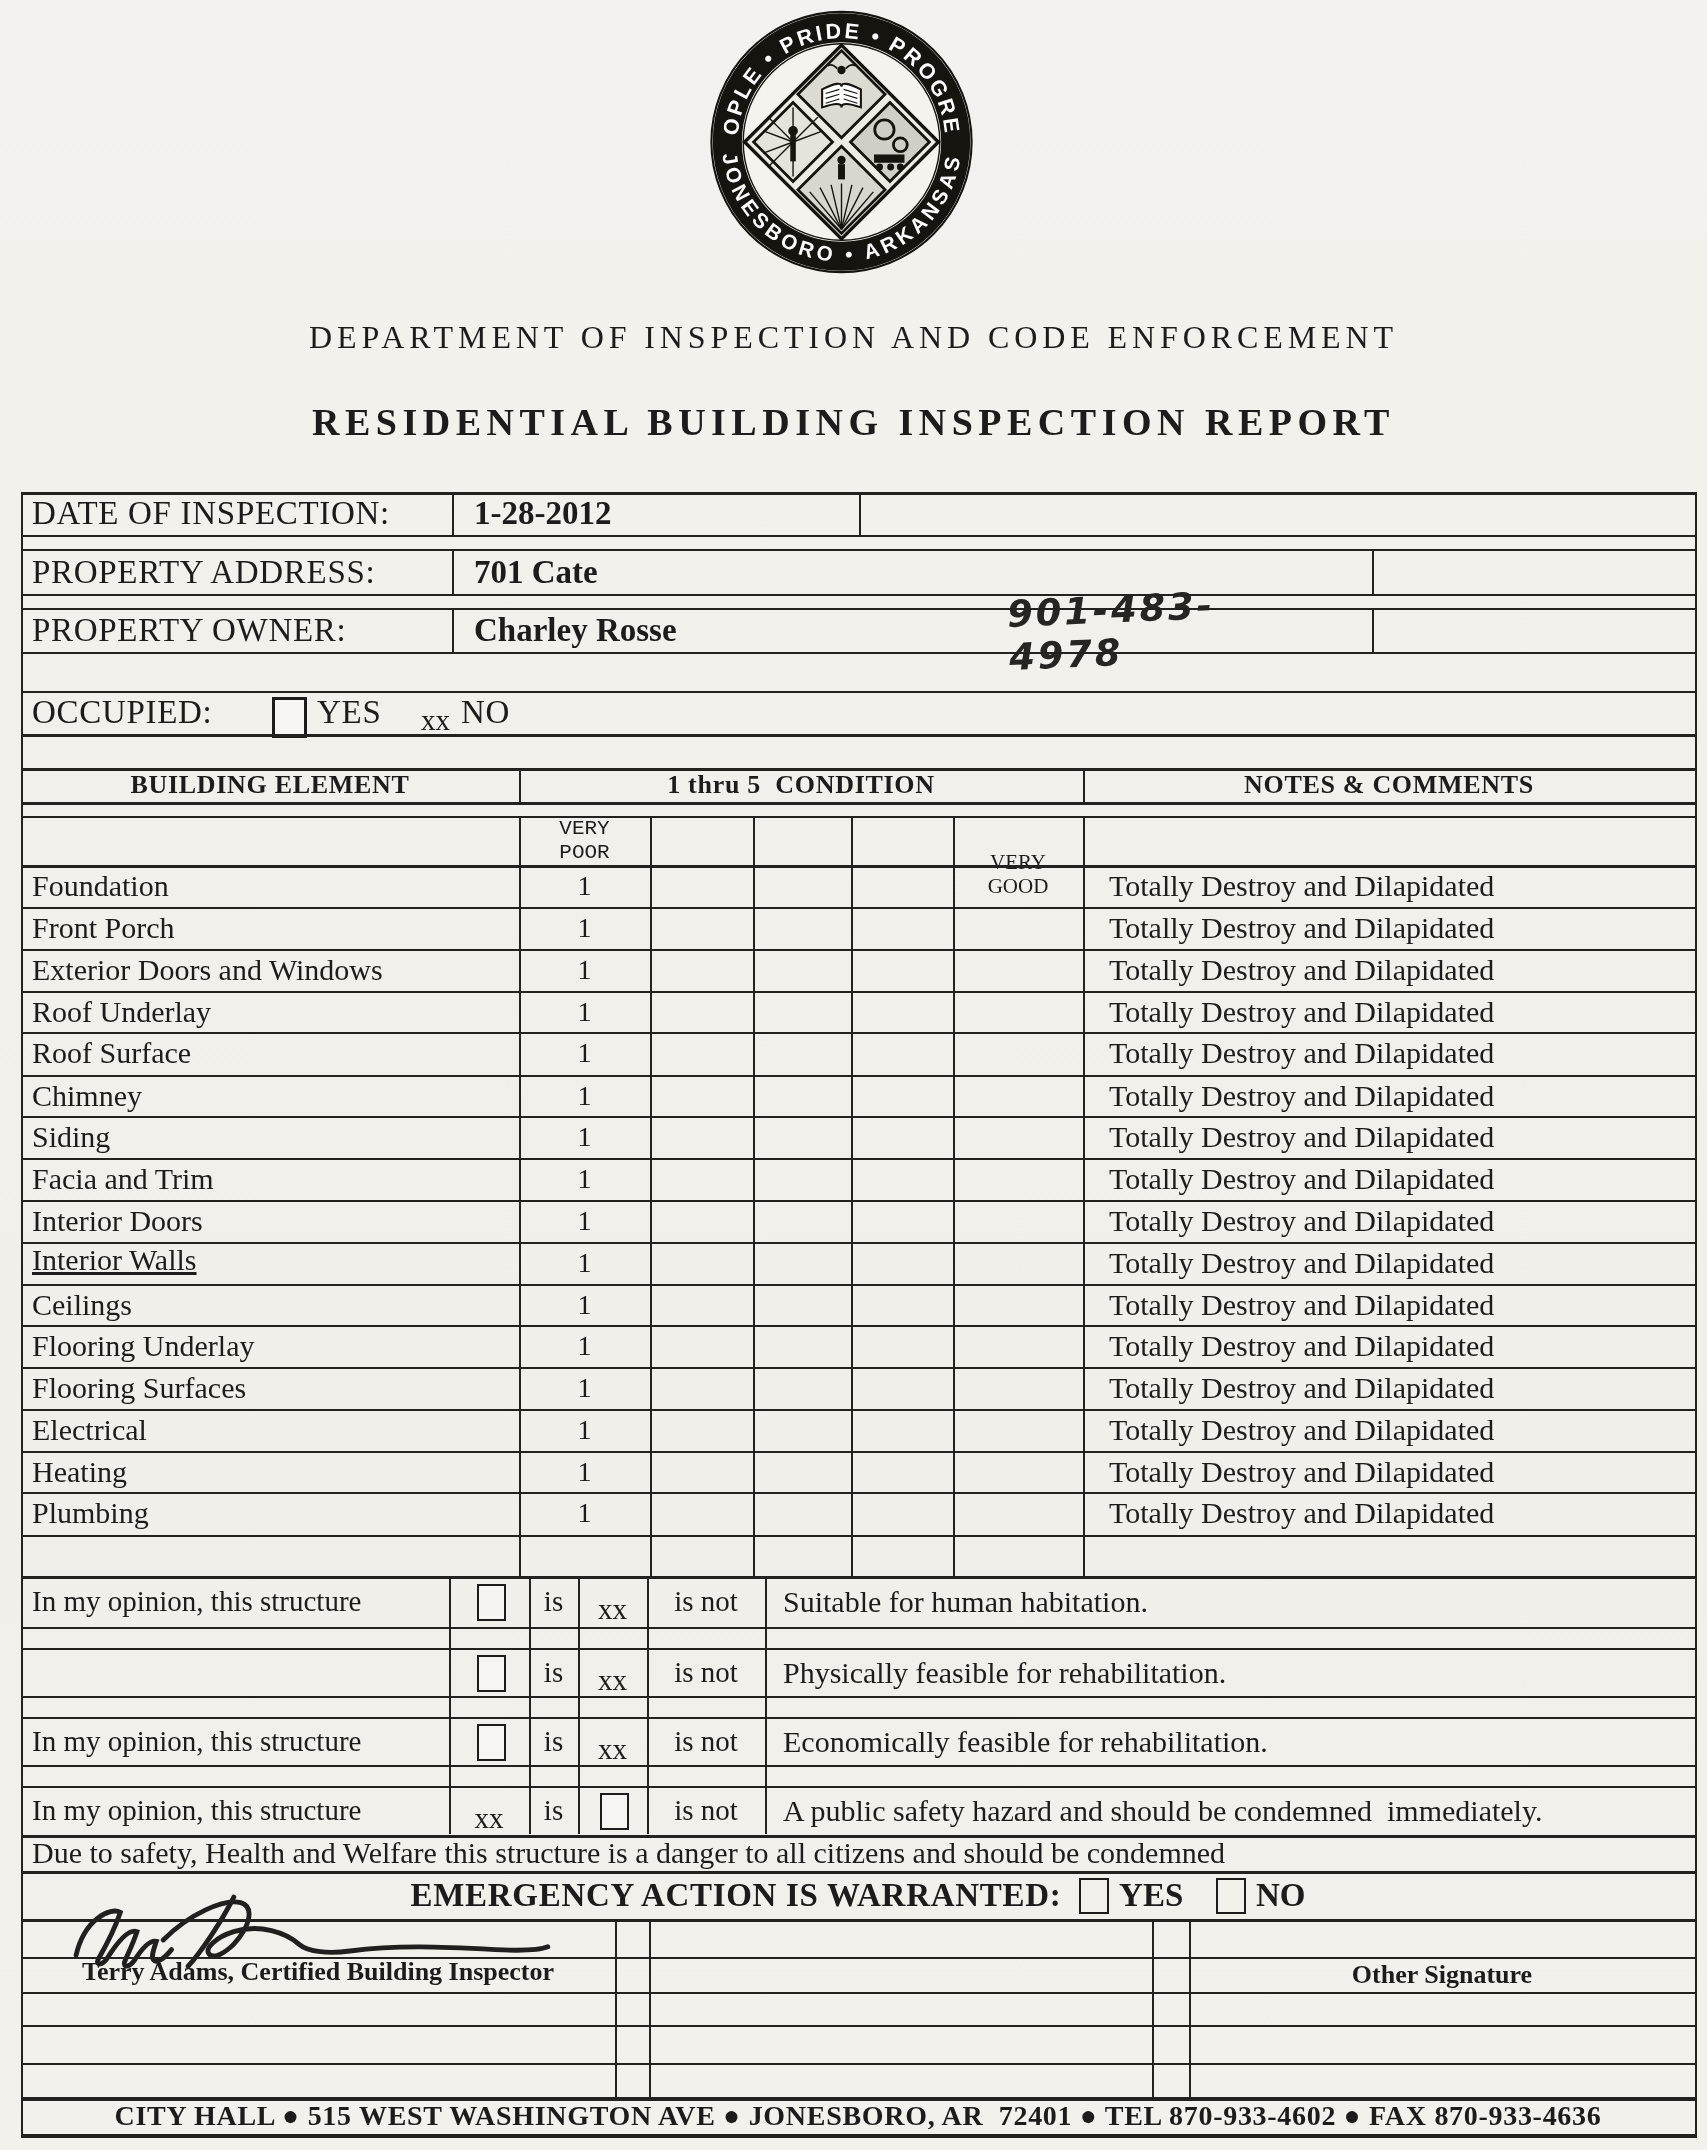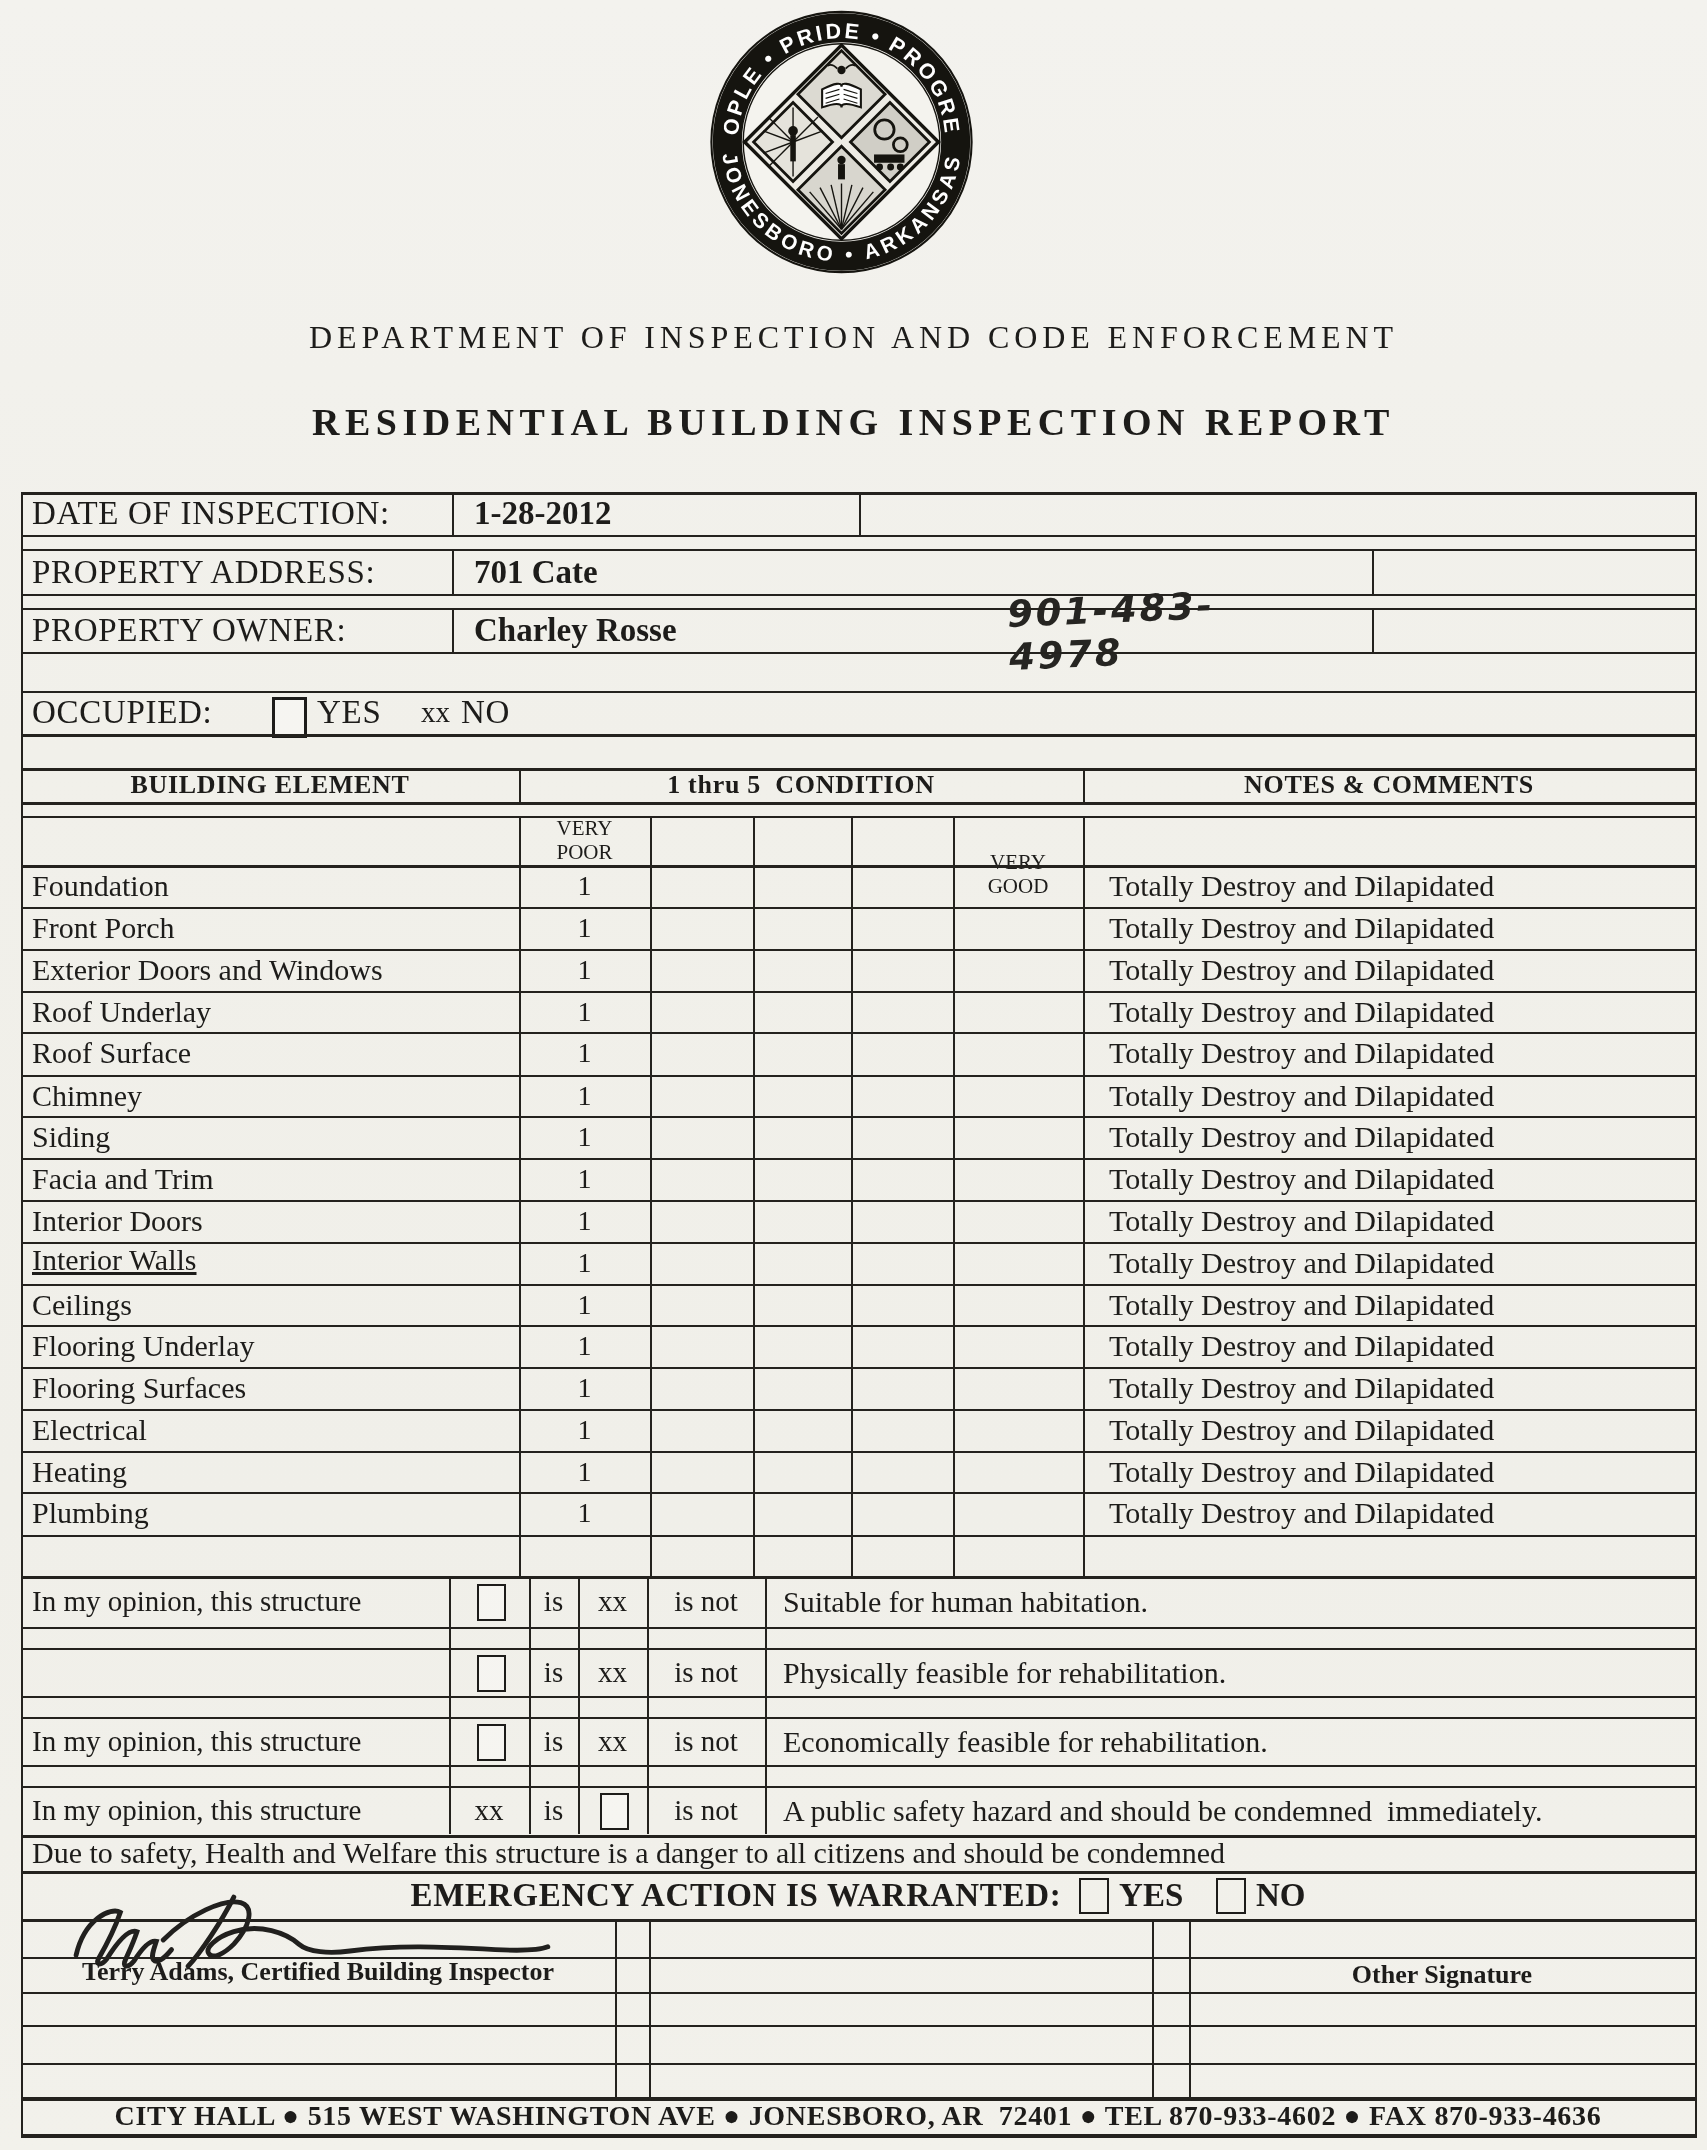--- a/index.html
+++ b/index.html
@@ -8,21 +8,21 @@
         background:linear-gradient(180deg,#f3f2ee 0%,#f1f0ea 35%,#f0efe9 70%,#f2f1eb 100%);
         font-family:"Liberation Serif",serif;color:#1d1c1a;}
   .hline,.vline{position:absolute;background:#24221e;}
   .t{position:absolute;display:flex;align-items:center;white-space:pre;font-size:29px;color:#1d1c1a;line-height:1.05;}
   .ctr{justify-content:center;text-align:center;}
   .bold{font-weight:bold;}
   .lbl{font-size:33px;letter-spacing:0.7px;}
   .val{font-size:33px;font-weight:bold;}
   .hdr{font-size:26px;font-weight:bold;letter-spacing:0.7px;}
   .sub{font-size:21px;line-height:1.12;}
-  .mark{font-size:29px;}
+  .mark{font-size:29px;margin-top:8px;}
   .checkbox{position:absolute;border:2.8px solid #1d1c1a;background:rgba(255,255,255,.35);}
   .dept-title{position:absolute;left:0;width:1707px;top:319px;text-align:center;
               font-size:32px;letter-spacing:4.9px;white-space:pre;}
   .main-title{position:absolute;left:0;width:1707px;top:400px;text-align:center;
               font-size:38px;font-weight:bold;letter-spacing:5.5px;white-space:pre;}
   .phone{position:absolute;left:1008px;top:604px;width:319px;height:50px;display:flex;align-items:center;justify-content:center;
          font-family:"DejaVu Sans",sans-serif;font-style:italic;font-weight:600;font-size:37px;
          letter-spacing:2.8px;color:#262522;transform:rotate(-2.5deg);}
   svg{position:absolute;}
 </style>
@@ -105,21 +105,21 @@
   <div class="t lbl" style="left:32px;top:691px;height:43px;">OCCUPIED:</div>
   <div class="checkbox" style="left:272px;top:697px;width:29px;height:35px;border-width:3.5px;"></div>
   <div class="t lbl" style="left:317px;top:691px;height:43px;">YES</div>
   <div class="t mark" style="left:421px;top:691px;height:43px;">xx</div>
   <div class="t lbl" style="left:461px;top:691px;height:43px;">NO</div>
 
   <div class="t hdr ctr" style="left:21px;top:768px;width:498px;height:34px;">BUILDING ELEMENT</div>
   <div class="t hdr ctr" style="left:519px;top:768px;width:564px;height:34px;">1 thru 5  CONDITION</div>
   <div class="t hdr ctr" style="left:1083px;top:768px;width:612px;height:34px;">NOTES &amp; COMMENTS</div>
 
-  <div class="t sub ctr" style="left:519px;top:816px;width:131px;height:49px;white-space:normal;">
+  <div class="t sub ctr" style="left:519px;top:816px;width:131px;height:49px;white-space:normal;font-family:Liberation Mono, monospace;">
       <span style="width:72px;">VERY POOR</span>
     </div>
   <div class="t sub ctr" style="left:953px;top:852px;width:130px;height:46px;white-space:normal;">
       <span style="width:72px;">VERY GOOD</span>
     </div>
 
   <div class="t" style="left:32px;top:1835px;height:36px;font-size:30px;">Due to safety, Health and Welfare this structure is a danger to all citizens and should be condemned</div>
   <div class="t ctr" style="left:21px;top:1871px;width:1674px;height:49px;">
     <span class="bold" style="font-size:33px;letter-spacing:0.7px;">EMERGENCY ACTION IS WARRANTED:</span>
     <span style="display:inline-block;width:26px;height:32px;border:2.8px solid #1d1c1a;margin:0 9.7px 0 18px;"></span>

